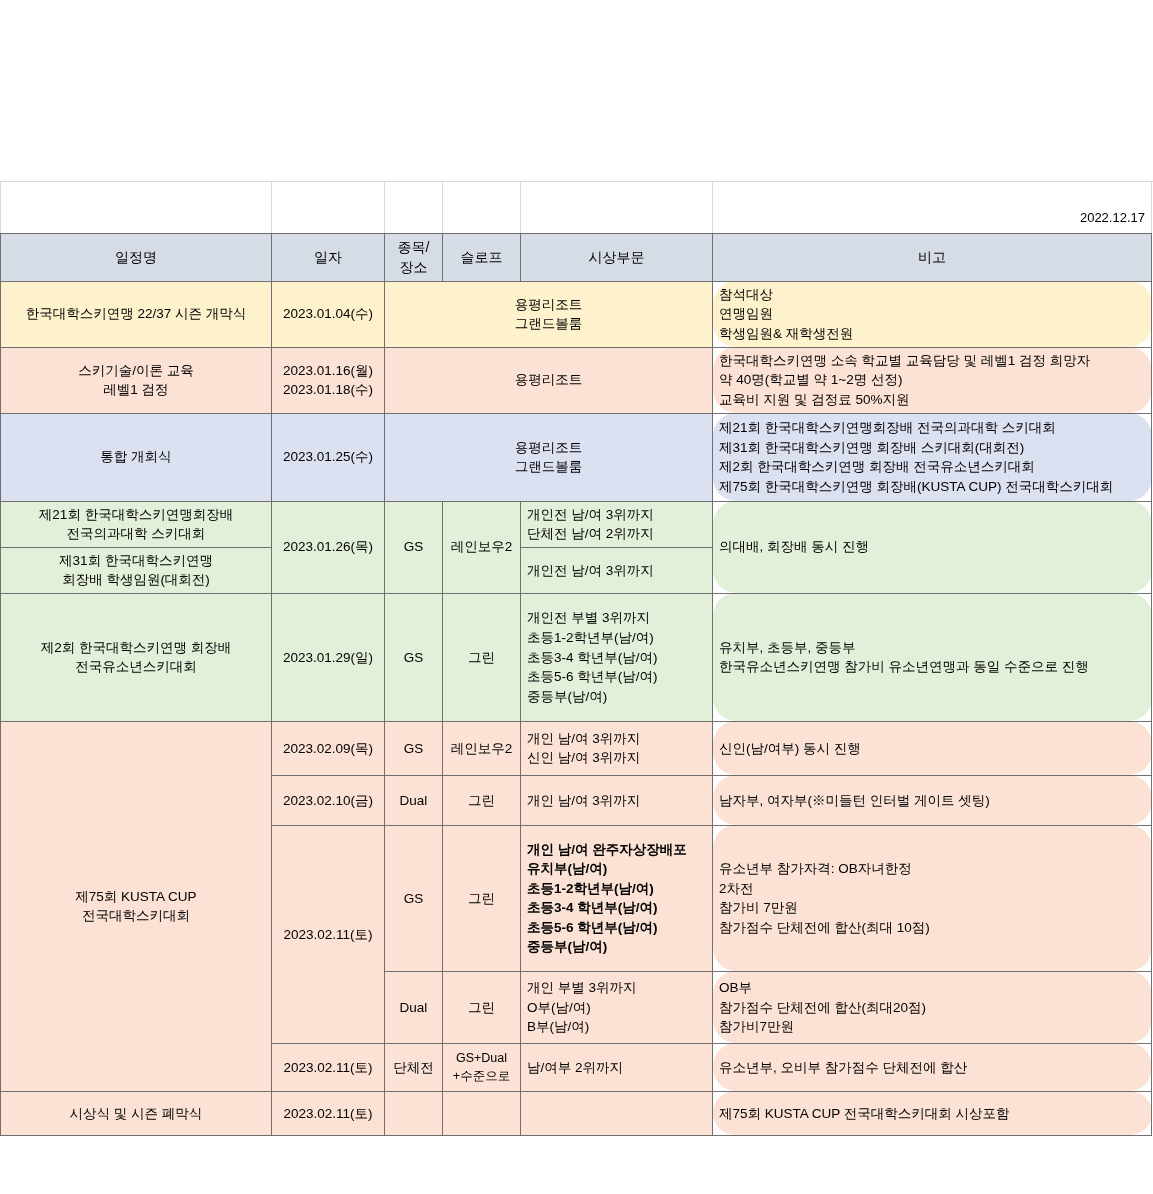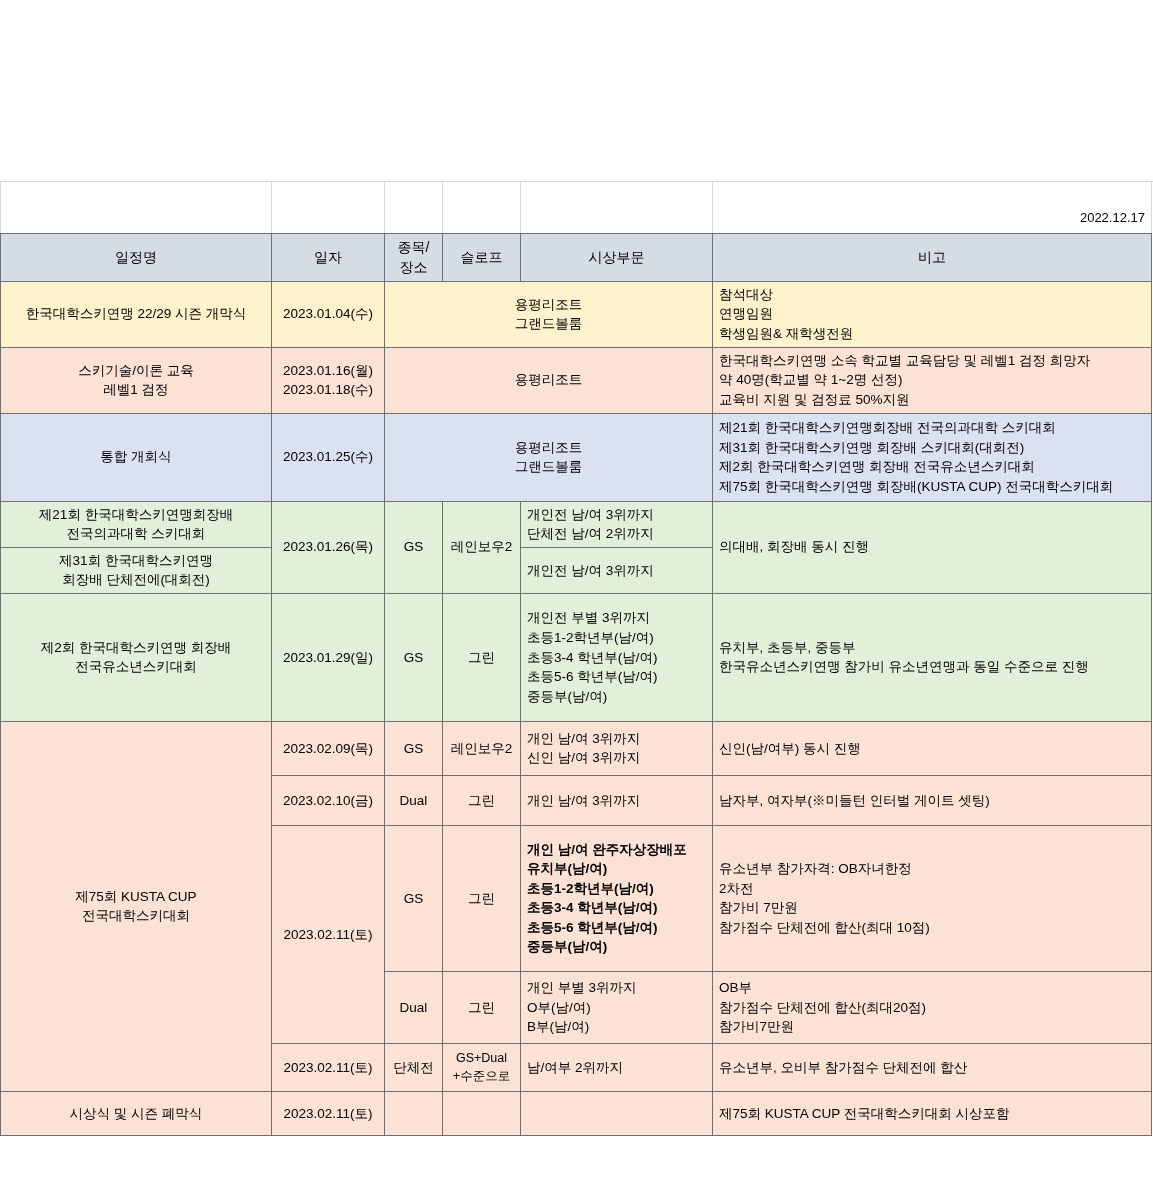--- a/index.html
+++ b/index.html
@@ -82,21 +82,21 @@
   }
   .c-name    { width: 271px; }
   .c-date    { width: 113px; }
   .c-event   { width: 58px; }
   .c-slope   { width: 78px; }
   .c-award   { width: 192px; }
   .c-note    { width: 439px; }
 
   td.ctr { text-align: center; }
   td.lft { text-align: left; }
-  td.note { text-align: left; padding-left: 8px; }
+  td.note { text-align: left; padding-left: 8px; border-radius: 23px; }
 
   
   .fill-yellow  { background: #fdf2cc; }
   .fill-peach   { background: #fbe2d5; }
   .fill-blue    { background: #dce1f2; }
   .fill-green   { background: #e2efd9; }
   .fill-pink    { background: #fbe2d5; }
 </style>
 </head>
 <body>
@@ -132,21 +132,21 @@
         <th>일자</th>
         <th>종목/장소</th>
         <th>슬로프</th>
         <th>시상부문</th>
         <th>비고</th>
       </tr>
     </thead>
     <tbody>
 
       <tr class="fill-yellow" style="height:66px;">
-        <td class="ctr">한국대학스키연맹 22/29 시즌 개막식</td>
+        <td class="ctr">한국대학스키연맹 22/37 시즌 개막식</td>
         <td class="ctr">2023.01.04(수)</td>
         <td class="ctr" colspan="3" style="white-space:pre-line;">용평리조트
 그랜드볼룸</td>
         <td class="note" style="white-space:pre-line;">참석대상
 연맹임원
 학생임원&amp; 재학생전원</td>
       </tr>
 
       <tr class="fill-peach" style="height:66px;">
         <td class="ctr" style="white-space:pre-line;">스키기술/이론 교육
@@ -176,21 +176,21 @@
         <td class="ctr" rowspan="2">2023.01.26(목)</td>
         <td class="ctr" rowspan="2">GS</td>
         <td class="ctr" rowspan="2">레인보우2</td>
         <td class="lft" style="white-space:pre-line;">개인전 남/여 3위까지
 단체전 남/여 2위까지</td>
         <td class="note" rowspan="2">의대배, 회장배 동시 진행</td>
       </tr>
 
       <tr class="fill-green" style="height:45px;">
         <td class="ctr" style="white-space:pre-line;">제31회 한국대학스키연맹
-회장배 단체전에(대회전)</td>
+회장배 학생임원(대회전)</td>
         <td class="lft" style="white-space:pre-line;">개인전 남/여 3위까지</td>
       </tr>
 
       <tr class="fill-green" style="height:128px;">
         <td class="ctr" style="white-space:pre-line;">제2회 한국대학스키연맹 회장배
 전국유소년스키대회</td>
         <td class="ctr">2023.01.29(일)</td>
         <td class="ctr">GS</td>
         <td class="ctr">그린</td>
         <td class="lft" style="white-space:pre-line;">개인전 부별 3위까지

